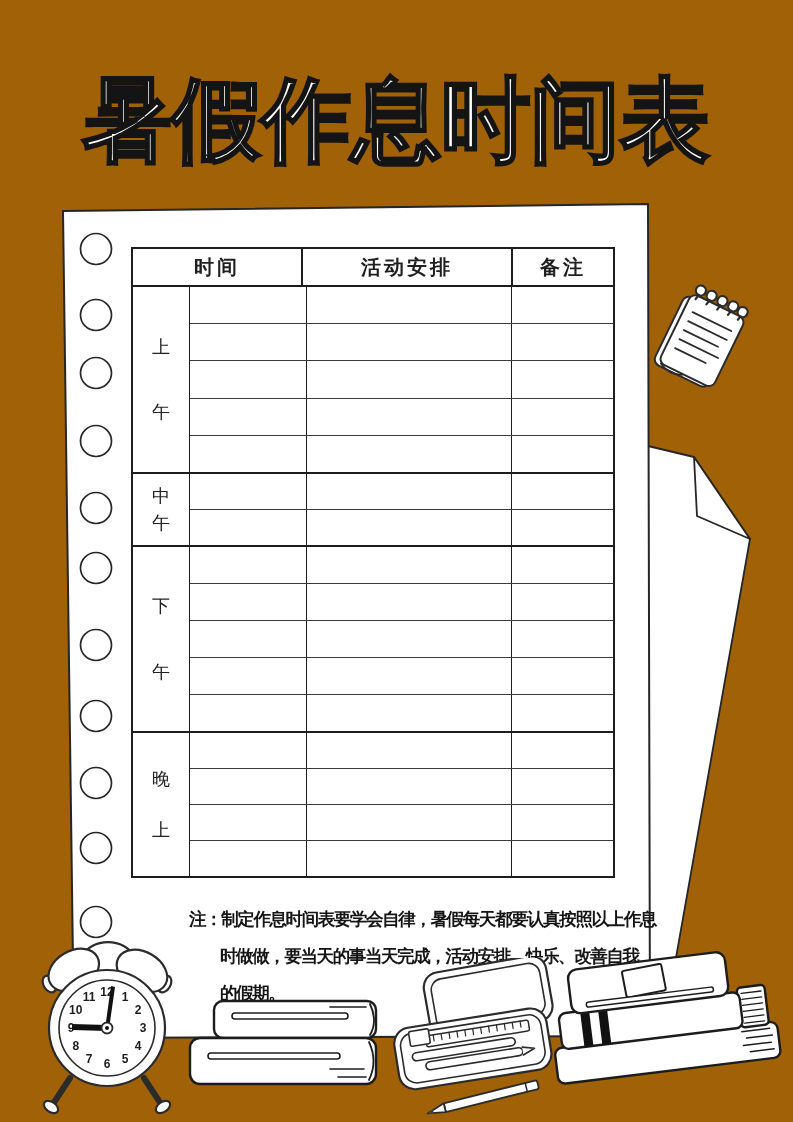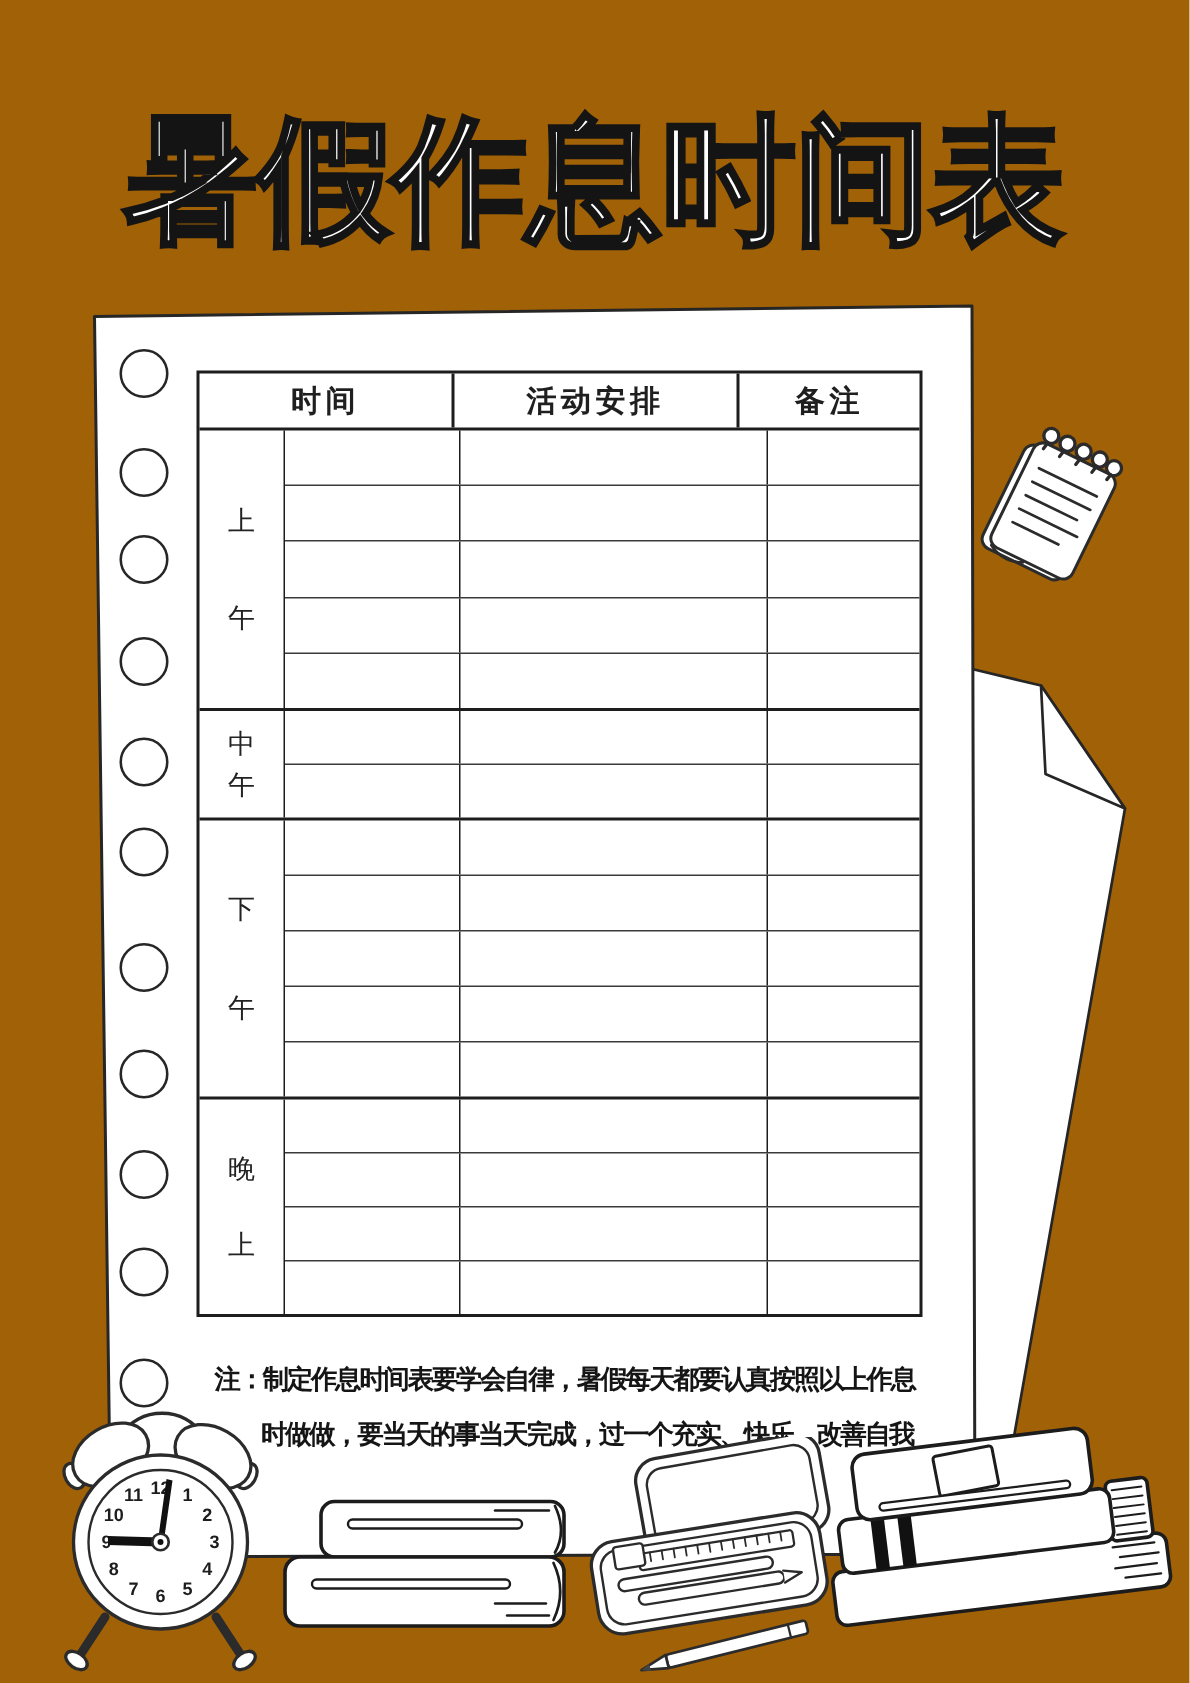--- a/index.html
+++ b/index.html
@@ -12,41 +12,41 @@
   .title-svg{position:absolute;left:0;top:0;z-index:2;}
   .title-text{font-family:"Liberation Serif",serif;font-weight:700;}
 
   
   .schedule-table{position:absolute;left:131px;top:247px;width:484px;height:631px;
     border:2px solid #1d1d1d;box-sizing:border-box;z-index:2;background:transparent;}
   .thead{display:flex;height:38px;border-bottom:2px solid #1d1d1d;box-sizing:border-box;}
   .th{display:flex;align-items:center;justify-content:center;font-size:20px;font-weight:600;
       letter-spacing:3px;box-sizing:border-box;}
   .th-time{width:170px;border-right:2px solid #1d1d1d;}
-  .th-act{width:190px;border-right:2px solid #1d1d1d;}
+  .th-act{width:210px;border-right:2px solid #1d1d1d;}
   .th-note{flex:1;text-align:center;}
   .tbody{display:flex;flex-direction:column;height:589px;}
   .section{display:flex;box-sizing:border-box;}
   .section + .section{border-top:2px solid #1d1d1d;}
   .s0{height:185px}.s1{height:73px}.s2{height:186px}.s3{height:145px}
   .sec-label{width:57px;border-right:1.5px solid #1d1d1d;box-sizing:border-box;display:flex;
     flex-direction:column;align-items:center;justify-content:space-evenly;
     font-size:18px;font-weight:500;padding:6px 0;color:#222;}
   .sec-rows{flex:1;display:flex;flex-direction:column;}
   .srow{flex:1;display:flex;box-sizing:border-box;}
   .srow:not(:last-child){border-bottom:1px solid #3a3a3a;}
   .cell{box-sizing:border-box;height:100%;}
   .cell-time{width:117px;border-right:1.5px solid #1d1d1d;}
   .cell-act{width:205px;border-right:1.5px solid #1d1d1d;}
   .cell-note{flex:1;}
 
   
   .note{position:absolute;left:143px;top:901px;width:512px;z-index:2;
     font-size:17.5px;font-weight:700;letter-spacing:-1.4px;line-height:37px;color:#151515;}
-  .note-line{white-space:nowrap;}
+  .note-line{white-space:nowrap;margin-left:46px;}
   .note-line + .note-line{padding-left:31px;}
 
   .deco{position:absolute;z-index:3;}
 </style>
 </head>
 <body>
 
 <div class="page">
 
   <svg class="layer" width="793" height="1122" style="z-index:1">
@@ -191,21 +191,22 @@
               <div class="cell cell-act"></div>
               <div class="cell cell-note"></div>
             </div>
           </div>
         </div>
       </div>
   </div>
 
   <div class="note" id="note-block">
       <div class="note-line">注：制定作息时间表要学会自律，暑假每天都要认真按照以上作息</div>
-      <div class="note-line">时做做，要当天的事当天完成，过一个充实、快乐、改善自我</div>
+      <div class="note-line">时做做，要当天的事当天完成，活动安排、快乐、改善自我</div>
+      <div class="note-line">的假期。</div>
     </div>
 
   <svg class="deco" style="left:648px;top:278px" width="110" height="122">
     <g transform="rotate(26 52 60)" fill="#ffffff" stroke="#2b2b2b" stroke-width="2" stroke-linecap="round">
       <rect x="20" y="27" width="60" height="76" rx="7"></rect>
       <rect x="25" y="23" width="60" height="77" rx="7"></rect>
       <g stroke-width="2.2">
         <circle cx="32" cy="17" r="5" fill="#fff"></circle>
           <line x1="32" y1="22" x2="31" y2="27"></line>
         <circle cx="44" cy="17" r="5" fill="#fff"></circle>

